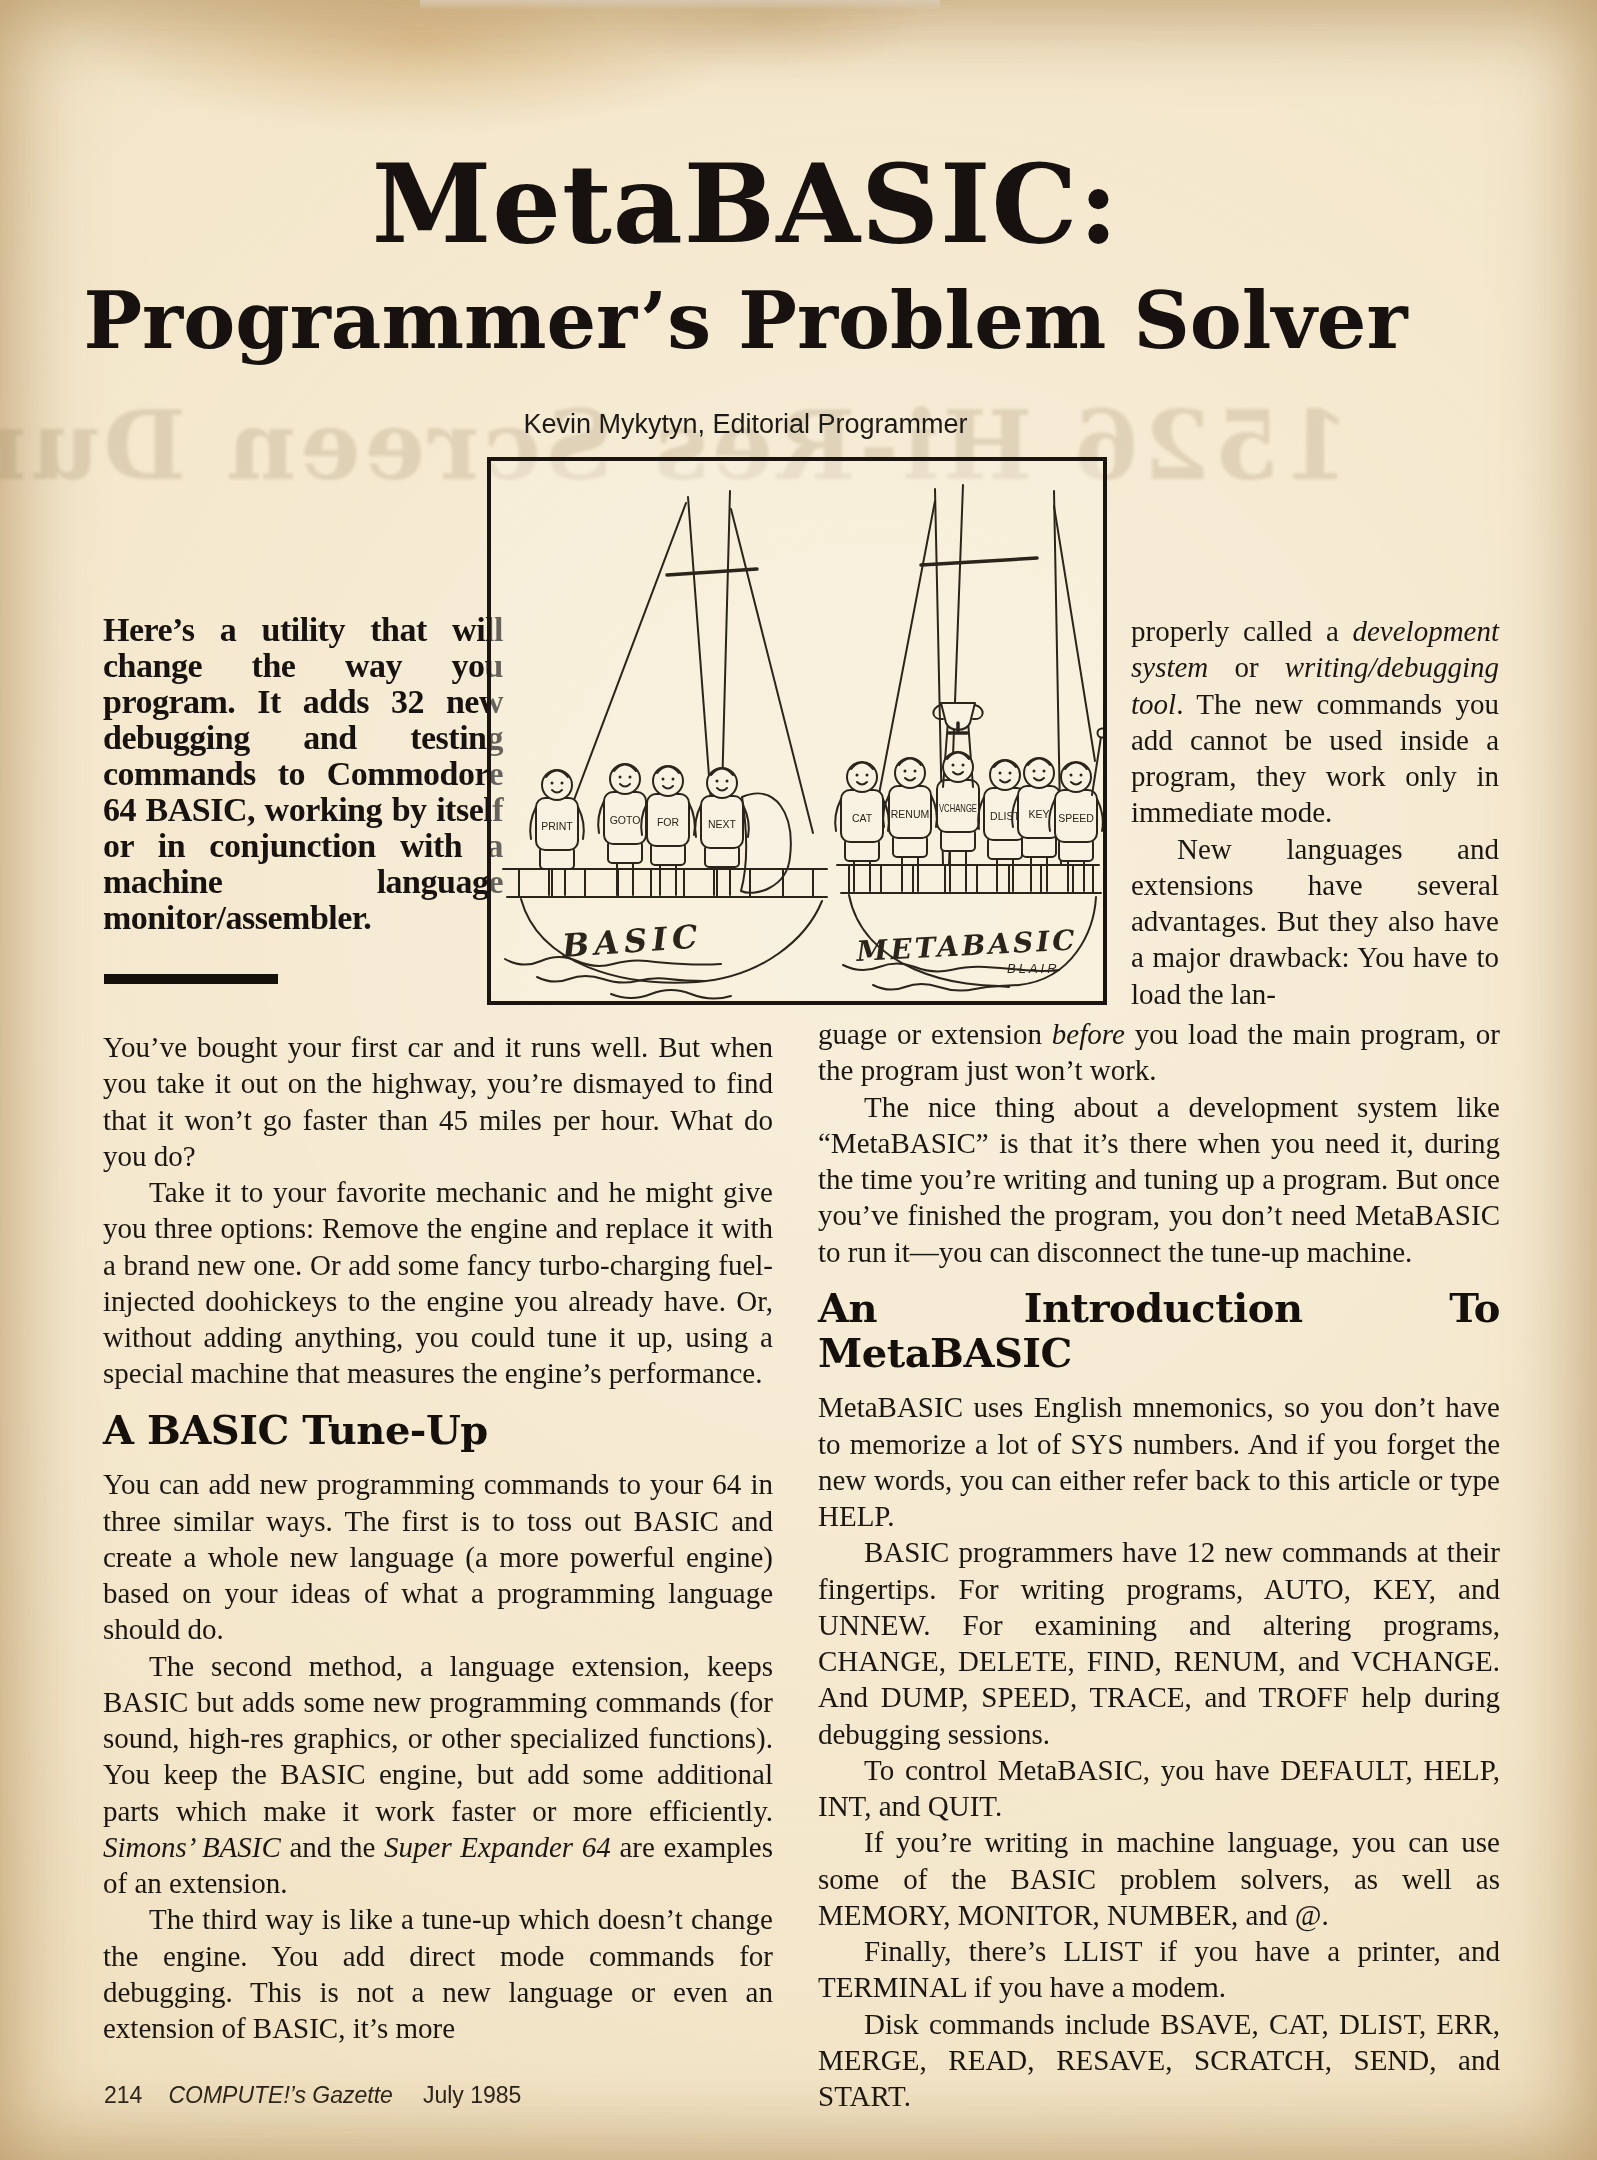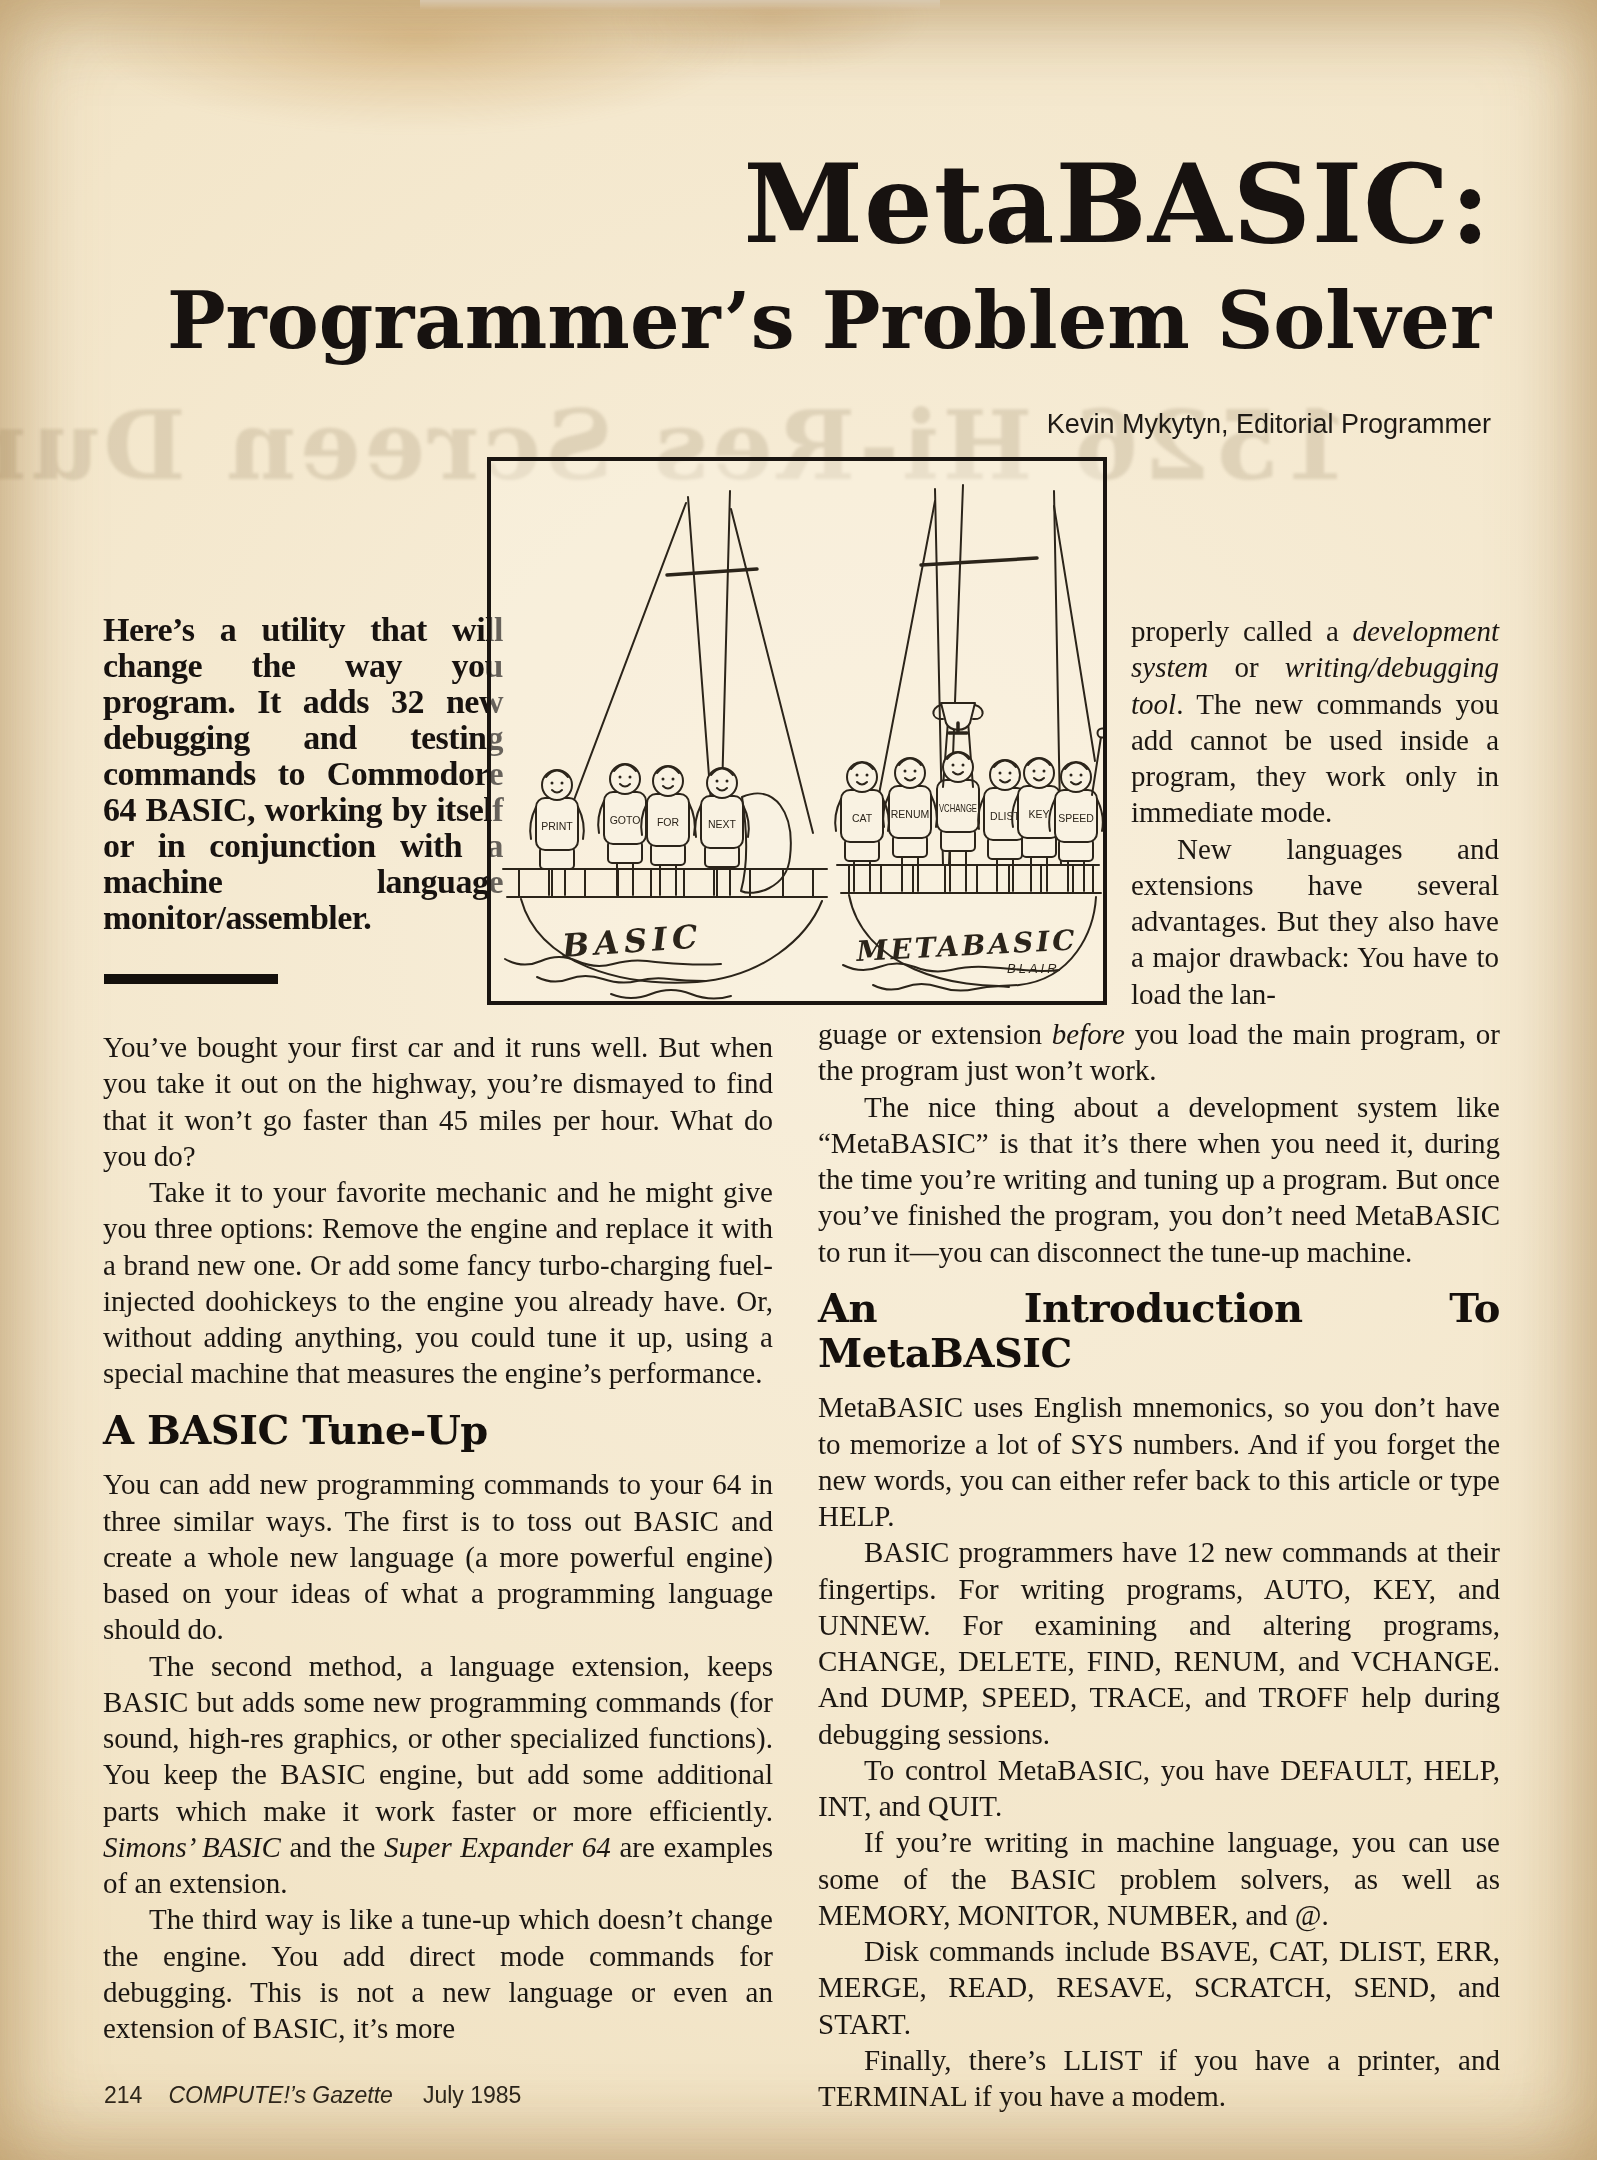--- a/index.html
+++ b/index.html
@@ -16,21 +16,21 @@
        background:radial-gradient(55% 62% at 45% 42%, rgba(192,136,56,.34), rgba(192,136,56,0) 75%);
        filter:blur(5px);}
   .stain-top2{position:absolute;left:560px;top:-30px;width:420px;height:120px;
        background:radial-gradient(50% 60% at 50% 40%, rgba(180,128,58,.22), rgba(180,128,58,0) 75%);
        filter:blur(6px);}
   .sliver{position:absolute;left:420px;top:0;width:520px;height:10px;
        background:linear-gradient(to bottom, rgba(255,255,255,.85), rgba(255,255,255,0));}
   .ghost{position:absolute;left:60px;top:398px;width:1290px;text-align:center;white-space:nowrap;
        font:bold 95px/1 "DejaVu Serif",serif;letter-spacing:4px;
        color:rgba(137,116,82,.20);transform:scaleX(-1);filter:blur(1.5px);}
-  .header{position:absolute;left:0;right:106px;top:150px;text-align:right;color:#171210;}
+  .header{position:absolute;left:0;right:106px;top:150px;text-align:center;color:#171210;}
   .title1{font:bold 108px/1 "DejaVu Serif",serif;letter-spacing:1px;margin:0;}
   .title2{font:bold 78px/1 "DejaVu Serif",serif;margin:24px 0 0 0;}
   .byline{font:27px/1.2 "Liberation Sans",sans-serif;color:#1e1a15;margin-top:48px;}
   .intro{position:absolute;left:103px;top:612px;width:400px;color:#181310;
        font:bold 34px/36px "Liberation Serif",serif;text-align:justify;letter-spacing:-.5px;}
   .rule{position:absolute;left:104px;top:974px;width:174px;height:10px;background:#14100c;}
   .cartoon{position:absolute;left:487px;top:457px;width:612px;height:540px;
        border:4px solid #1a1511;background:rgba(252,246,232,.35);}
   .col{position:absolute;color:#1c1712;font:29px/36.25px "Liberation Serif",serif;
        text-align:justify;hyphens:auto;}
@@ -258,22 +258,22 @@
     </div>
 
   <div id="rightCol" class="col">
       <p>guage or extension <i>before</i> you load the main program, or the program just won’t work.</p>
       <p class="ind">The nice thing about a development system like “MetaBASIC” is that it’s there when you need it, during the time you’re writing and tuning up a program. But once you’ve finished the program, you don’t need MetaBASIC to run it—you can disconnect the tune-up machine.</p>
       <h2>An Introduction To MetaBASIC</h2>
       <p>MetaBASIC uses English mnemonics, so you don’t have to memorize a lot of SYS numbers. And if you forget the new words, you can either refer back to this article or type HELP.</p>
       <p class="ind">BASIC programmers have 12 new commands at their fingertips. For writing programs, AUTO, KEY, and UNNEW. For examining and altering programs, CHANGE, DELETE, FIND, RENUM, and VCHANGE. And DUMP, SPEED, TRACE, and TROFF help during debugging sessions.</p>
       <p class="ind">To control MetaBASIC, you have DEFAULT, HELP, INT, and QUIT.</p>
       <p class="ind">If you’re writing in machine language, you can use some of the BASIC problem solvers, as well as MEMORY, MONITOR, NUMBER, and @.</p>
+      <p class="ind">Finally, there’s LLIST if you have a printer, and TERMINAL if you have a modem.</p>
       <p class="ind">Disk commands include BSAVE, CAT, DLIST, ERR, MERGE, READ, RESAVE, SCRATCH, SEND, and START.</p>
-      <p class="ind">Finally, there’s LLIST if you have a printer, and TERMINAL if you have a modem.</p>
     </div>
 
   <div class="footer">
     <span>214</span><span class="mag">COMPUTE!’s Gazette</span><span class="issue">July 1985</span>
   </div>
 
   <div class="vignette"></div>
 </div>
 
 </body></html>

